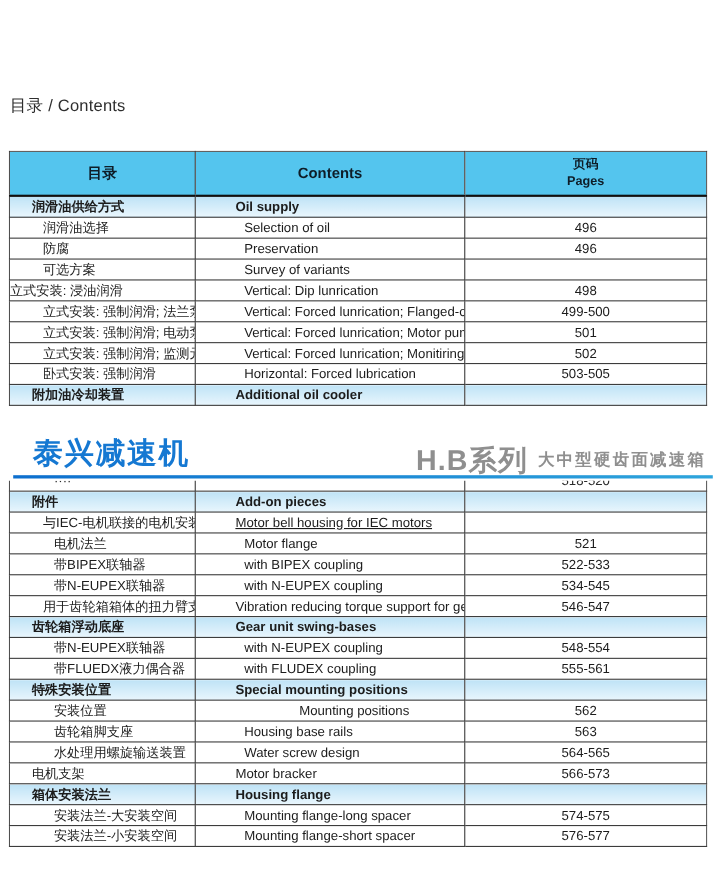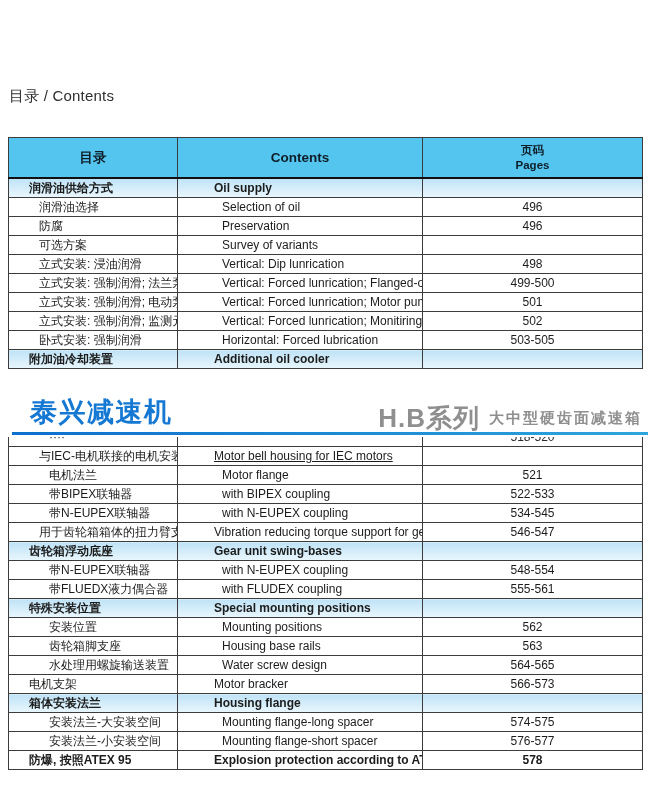--- a/index.html
+++ b/index.html
@@ -87,21 +87,21 @@
             <td class="zh" style="padding-left: 30px;">防腐</td>
             <td class="en" style="padding-left: 44px;">Preservation</td>
             <td class="pages">496</td>
           </tr>
           <tr class="item">
             <td class="zh" style="padding-left: 30px;">可选方案</td>
             <td class="en" style="padding-left: 44px;">Survey of variants</td>
             <td class="pages"></td>
           </tr>
           <tr class="item">
-            <td class="zh" style="padding-left: 30px;">立式安装: 浸油润滑</td>
+            <td class="zh" style="">立式安装: 浸油润滑</td>
             <td class="en" style="padding-left: 44px;">Vertical: Dip lunrication</td>
             <td class="pages">498</td>
           </tr>
           <tr class="item">
             <td class="zh" style="padding-left: 30px;">立式安装: 强制润滑; 法兰泵</td>
             <td class="en" style="padding-left: 44px;">Vertical: Forced lunrication; Flanged-on pump</td>
             <td class="pages">499-500</td>
           </tr>
           <tr class="item">
             <td class="zh" style="padding-left: 30px;">立式安装: 强制润滑; 电动泵</td>
@@ -140,20 +140,25 @@
           <col class="c1">
           <col class="c2">
           <col class="c3">
         </colgroup>
       <tbody>
           <tr class="clipped">
             <td class="zh" style="padding-left: 40px;">····</td>
             <td class="en" style="padding-left: 44px;"></td>
             <td class="pages">518-520</td>
           </tr>
+          <tr class="section">
+            <td class="zh" style="padding-left: 20px;">附件</td>
+            <td class="en" style="padding-left: 36px;">Add-on pieces</td>
+            <td class="pages"></td>
+          </tr>
           <tr class="item">
             <td class="zh" style="padding-left: 30px;">与IEC-电机联接的电机安装法兰</td>
             <td class="en" style="padding-left: 36px; text-decoration: underline;">Motor bell housing for IEC motors</td>
             <td class="pages"></td>
           </tr>
           <tr class="item">
             <td class="zh" style="padding-left: 40px;">电机法兰</td>
             <td class="en" style="padding-left: 44px;">Motor flange</td>
             <td class="pages">521</td>
           </tr>
@@ -187,21 +192,21 @@
             <td class="en" style="padding-left: 44px;">with FLUDEX coupling</td>
             <td class="pages">555-561</td>
           </tr>
           <tr class="section">
             <td class="zh" style="padding-left: 20px;">特殊安装位置</td>
             <td class="en" style="padding-left: 36px;">Special mounting positions</td>
             <td class="pages"></td>
           </tr>
           <tr class="item">
             <td class="zh" style="padding-left: 40px;">安装位置</td>
-            <td class="en" style="padding-left: 44px;">Mounting positions</td>
+            <td class="en" style="padding-left: 44px; text-align: center;">Mounting positions</td>
             <td class="pages">562</td>
           </tr>
           <tr class="item">
             <td class="zh" style="padding-left: 40px;">齿轮箱脚支座</td>
             <td class="en" style="padding-left: 44px;">Housing base rails</td>
             <td class="pages">563</td>
           </tr>
           <tr class="item">
             <td class="zh" style="padding-left: 40px;">水处理用螺旋输送装置</td>
             <td class="en" style="padding-left: 44px;">Water screw design</td>

